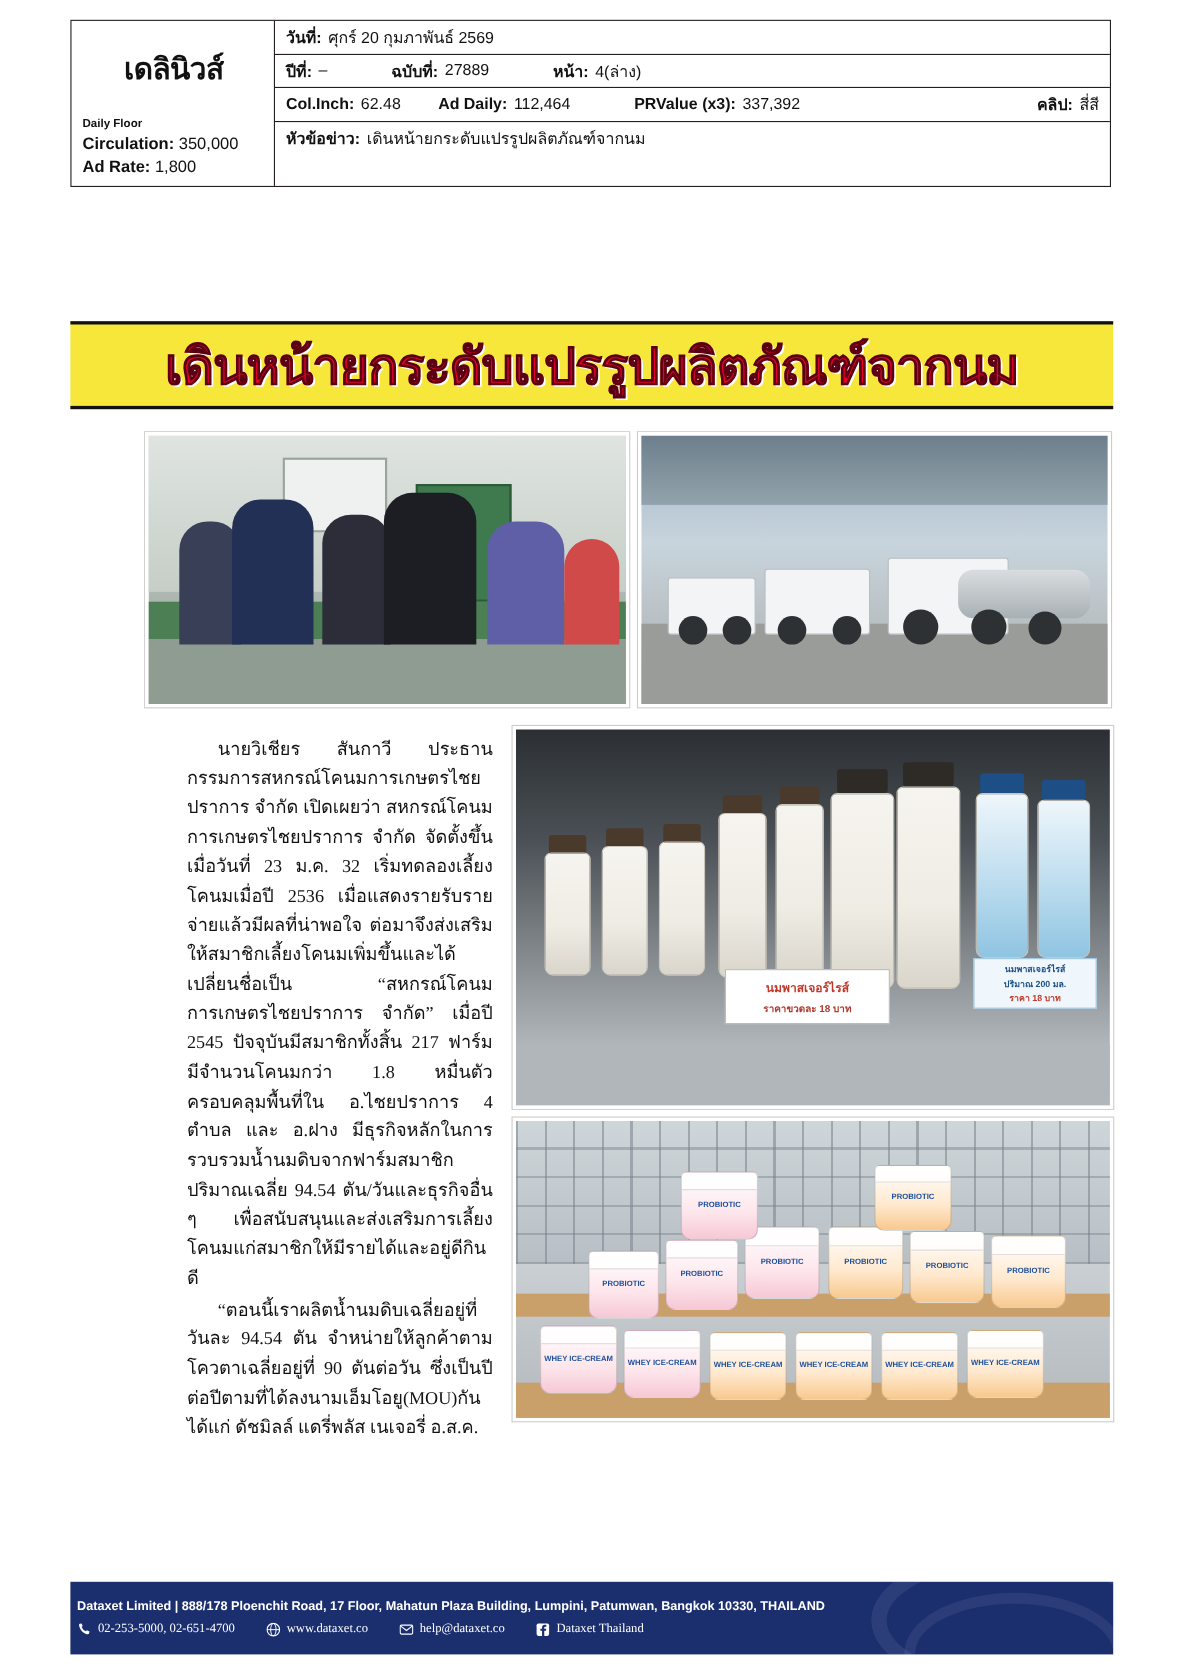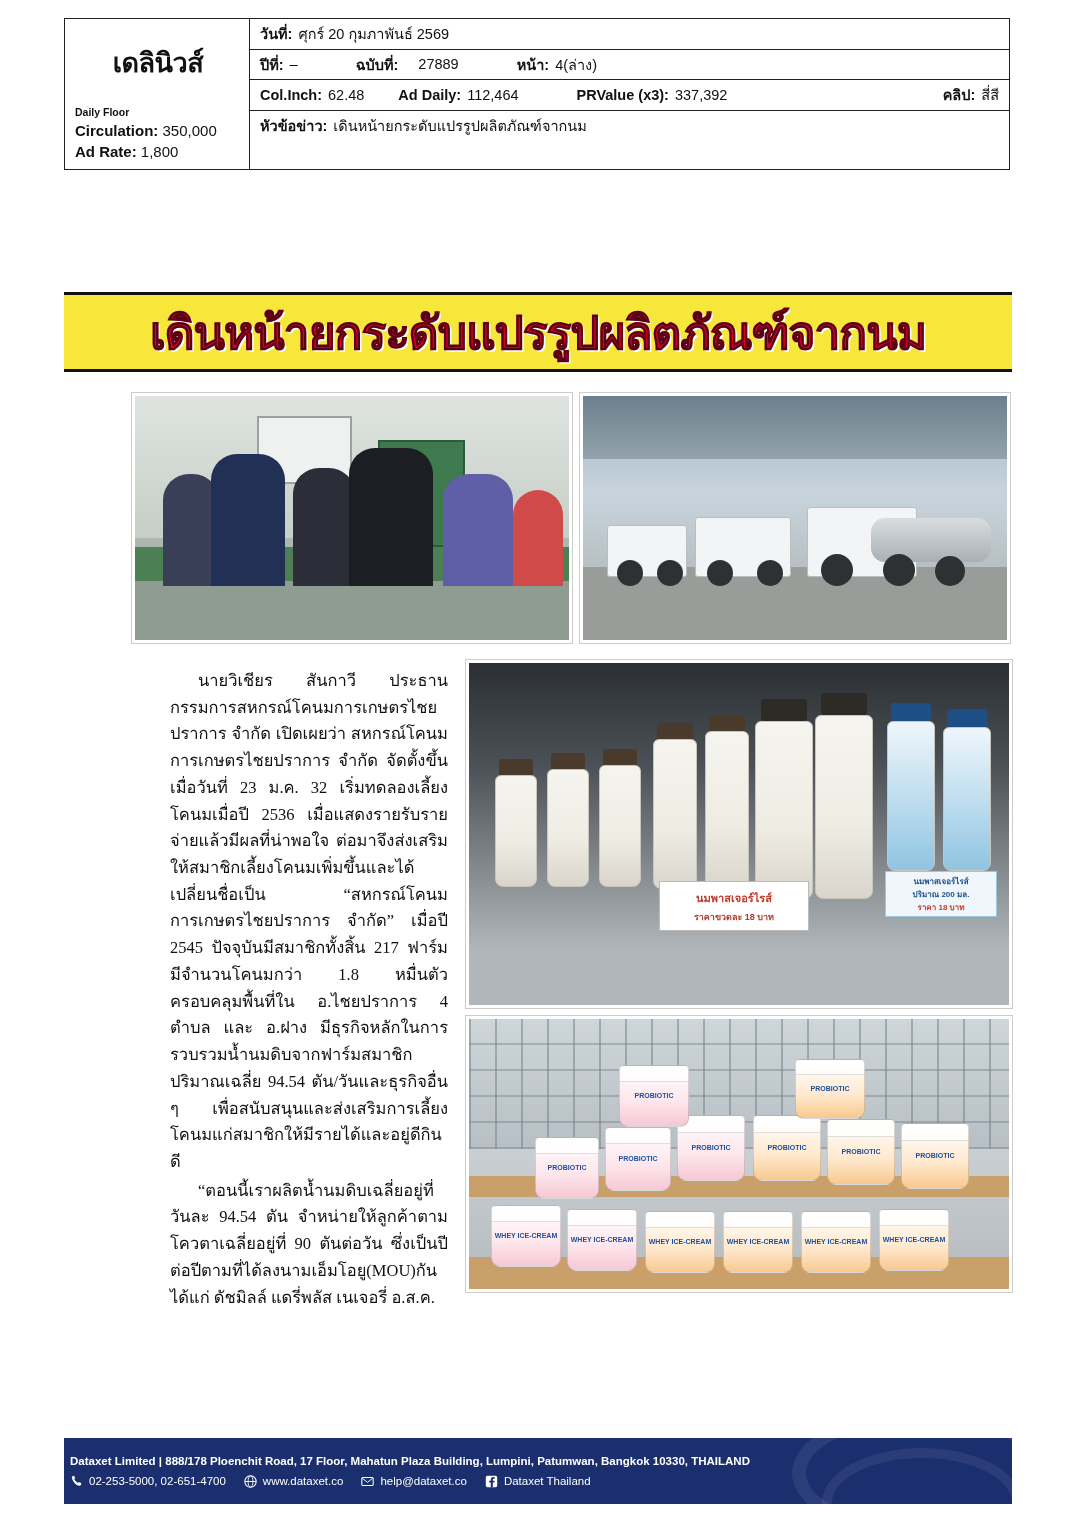--- a/index.html
+++ b/index.html
@@ -307,21 +307,21 @@
     font-family: "DejaVu Sans", sans-serif;
     font-size: 30px; font-weight: bold; letter-spacing: 1px; line-height: 1;
   }
   .ncx .sub {
     font-size: 8.5px; letter-spacing: 2px; margin-top: 4px; color:#cfd6ea;
   }
   .footer-info { flex: 1; padding-left: 6px; }
   .footer-info .l1 { font-size: 11.5px; font-weight: bold; }
   .footer-info .l2 {
     font-size: 11.5px; margin-top: 8px;
-    display: flex; gap: 18px; align-items: flex-end; flex-wrap: nowrap;
+    display: flex; gap: 28px; align-items: flex-end; flex-wrap: nowrap; font-family: Liberation Serif, serif;
   }
   .footer-info .l2 span { display: inline-flex; align-items: center; gap: 6px; }
   .ico {
     display:inline-block; width:13px; height:13px; flex:0 0 auto;
   }
 </style>
 </head>
 <body>
 
 <div class="page">
@@ -343,21 +343,21 @@
 
     <div class="clip-body">
       <div class="clip-row">
         <b>วันที่:</b>
         <span style="margin-left:6px">ศุกร์ 20 กุมภาพันธ์ 2569</span>
       </div>
       <div class="clip-row">
         <b>ปีที่:</b>
         <span style="margin-left:6px">–</span>
         <b class="gap-2">ฉบับที่:</b>
-        <span style="margin-left:20px">27889</span>
+        <span style="margin-left:6px">27889</span>
         <b class="gap-2">หน้า:</b>
         <span style="margin-left:6px">4(ล่าง)</span>
       </div>
       <div class="clip-row">
         <b>Col.Inch:</b>
         <span style="margin-left:6px">62.48</span>
         <b class="gap-3">Ad Daily:</b>
         <span style="margin-left:6px">112,464</span>
         <b class="gap-2">PRValue (x3):</b>
         <span style="margin-left:6px">337,392</span>

